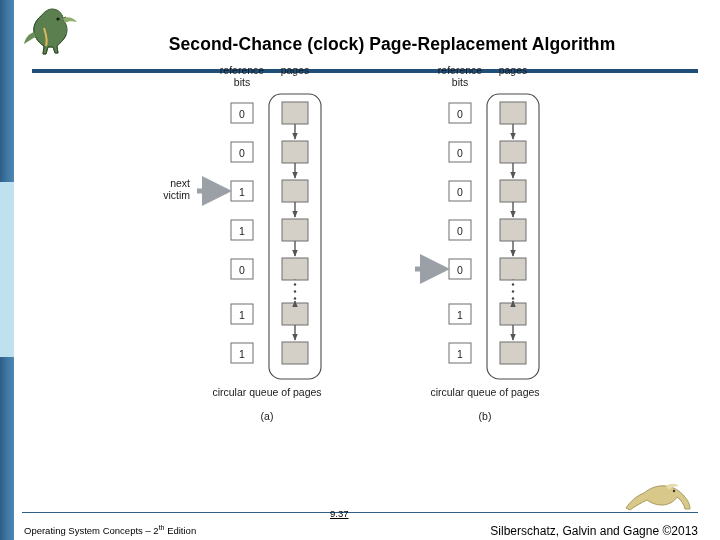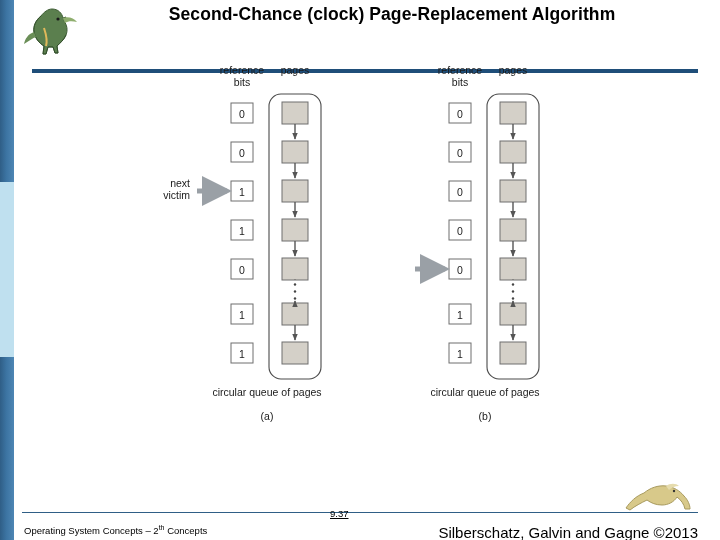--- a/index.html
+++ b/index.html
@@ -34,21 +34,21 @@
     background: linear-gradient(to right, #2f5e86 0%, #3c74a2 45%, #4e86b4 100%);
   }
   
   .dino-logo {
     position: absolute;
     left: 22px; top: 6px;
     width: 62px; height: 58px;
   }
   .slide-title {
     position: absolute;
-    left: 92px; top: 4px;
+    left: 92px; top: 34px;
     width: 600px;
     text-align: center;
     font-size: 17.5px;
     font-weight: bold;
     color: #000000;
     letter-spacing: 0.1px;
   }
   .title-rule {
     position: absolute;
     left: 32px; top: 69px;
@@ -80,21 +80,21 @@
   .footer-center {
     position: absolute;
     left: 330px; top: 508px;
     font-size: 9.5px;
     color: #000000;
     text-decoration: underline;
   }
   .footer-right {
     position: absolute;
     right: 22px; top: 524px;
-    font-size: 15px;
+    font-size: 12px;
     color: #000000;
     text-align: right;
     margin-left: 15px;
   }
   .footer-dino {
     position: absolute;
     right: 26px; top: 480px;
     width: 72px; height: 34px;
   }
 </style>
@@ -210,21 +210,21 @@
         <line x1="145" y1="218" x2="145" y2="217.5" stroke="#555" stroke-width="1.4"></line>
         <line x1="145" y1="241.5" x2="145" y2="239" stroke="#555" stroke-width="1.4" marker-end="url(#arrowhead)"></line>
         <line x1="47" y1="207" x2="77" y2="207" stroke="#9aa0a6" stroke-width="5" marker-end="url(#arrowhead-big)"></line>
         <text x="117" y="334" font-family="&quot;Liberation Sans&quot;, sans-serif" font-size="10.5" fill="#1a1a1a" text-anchor="middle">circular queue of pages</text>
         <text x="117" y="358" font-family="&quot;Liberation Sans&quot;, sans-serif" font-size="10.5" fill="#1a1a1a" text-anchor="middle">(b)</text>
       </g>
     </svg>
 </div>
 
 <div class="footer-rule"></div>
-<div class="footer-left"><span>Operating System Concepts – 2</span><sup>th</sup><span> Concepts</span></div>
+<div class="footer-left"><span>Operating System Concepts – 2</span><sup>th</sup><span> Edition</span></div>
 <div class="footer-center">9.37</div>
 <div class="footer-right">Silberschatz, Galvin and Gagne ©2013</div>
 
 <div class="footer-dino">
   <svg viewBox="0 0 72 34" width="72" height="34" xmlns="http://www.w3.org/2000/svg">
     <path d="M4 28 C8 22 14 16 22 13 C28 8 36 5 44 6 C52 7 58 11 62 16 C66 20 68 25 68 29 L63 29 C62 24 59 20 55 17 C52 22 46 25 40 25 C34 25 29 23 25 20 C19 23 13 26 8 30 Z" fill="#d8c98a" stroke="#a89a5e" stroke-width="1"></path>
     <path d="M44 6 C48 3 54 3 57 6 C53 6 49 8 47 10 Z" fill="#e6dcae"></path>
     <circle cx="52" cy="11" r="1.2" fill="#333"></circle>
   </svg>
 </div>

